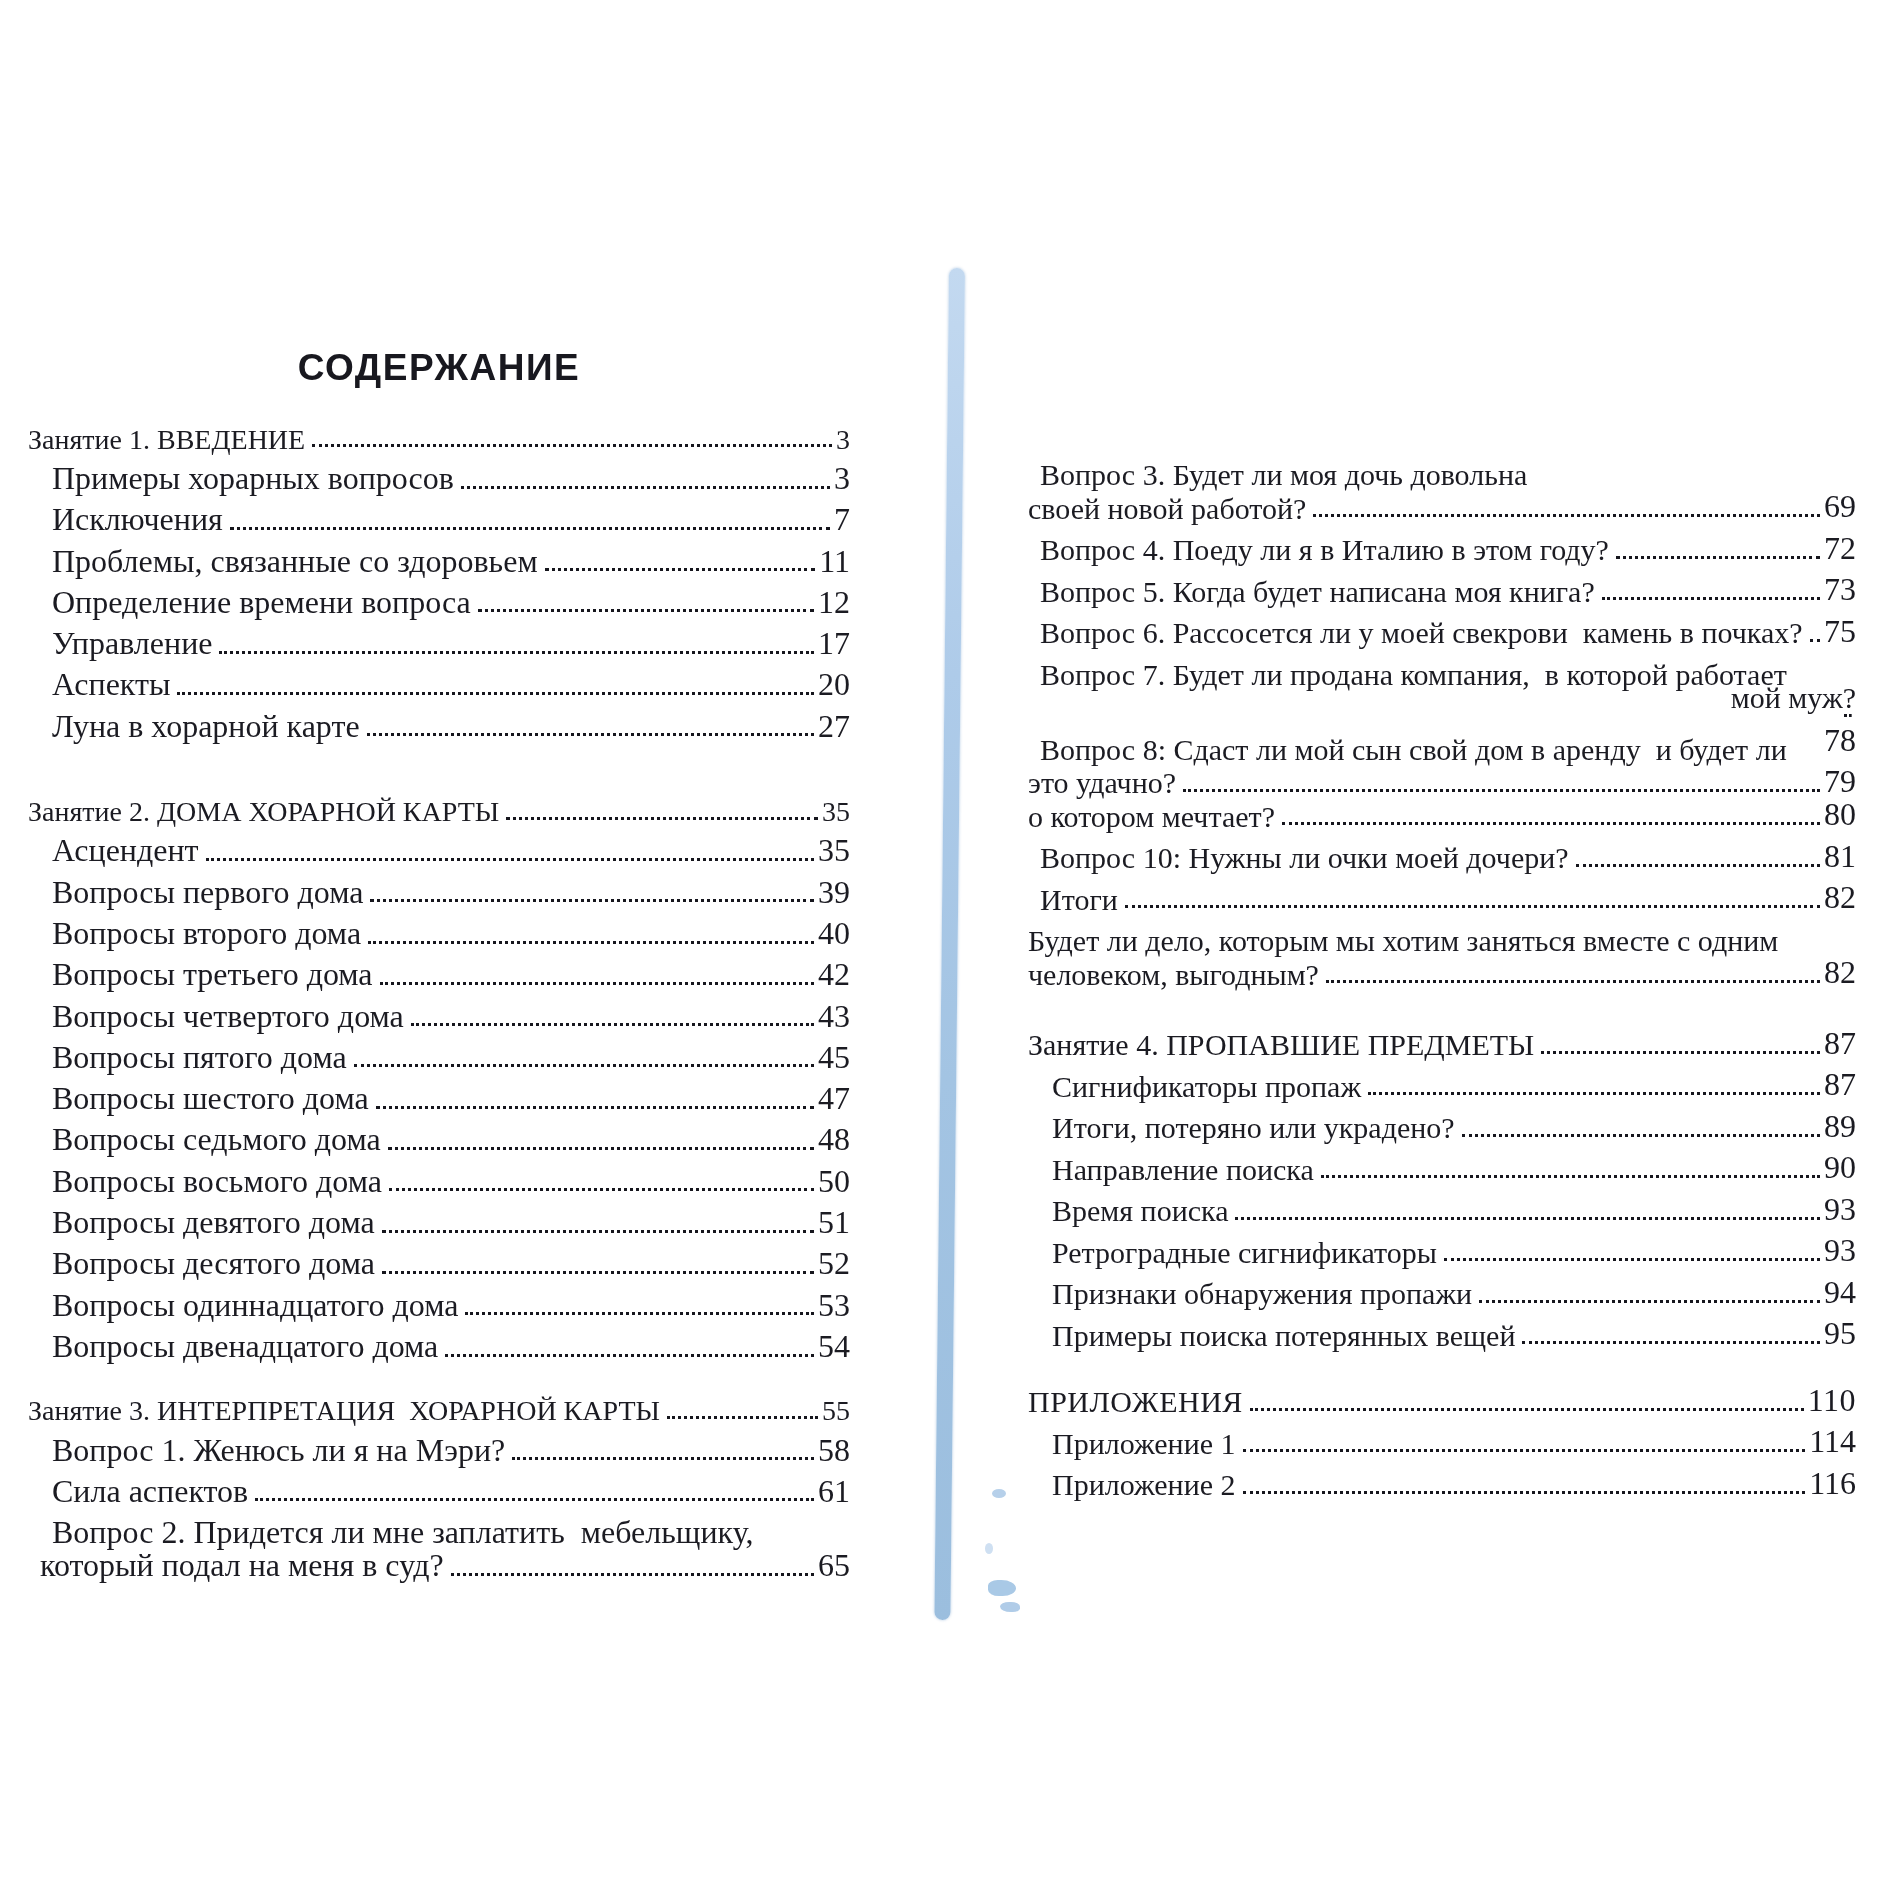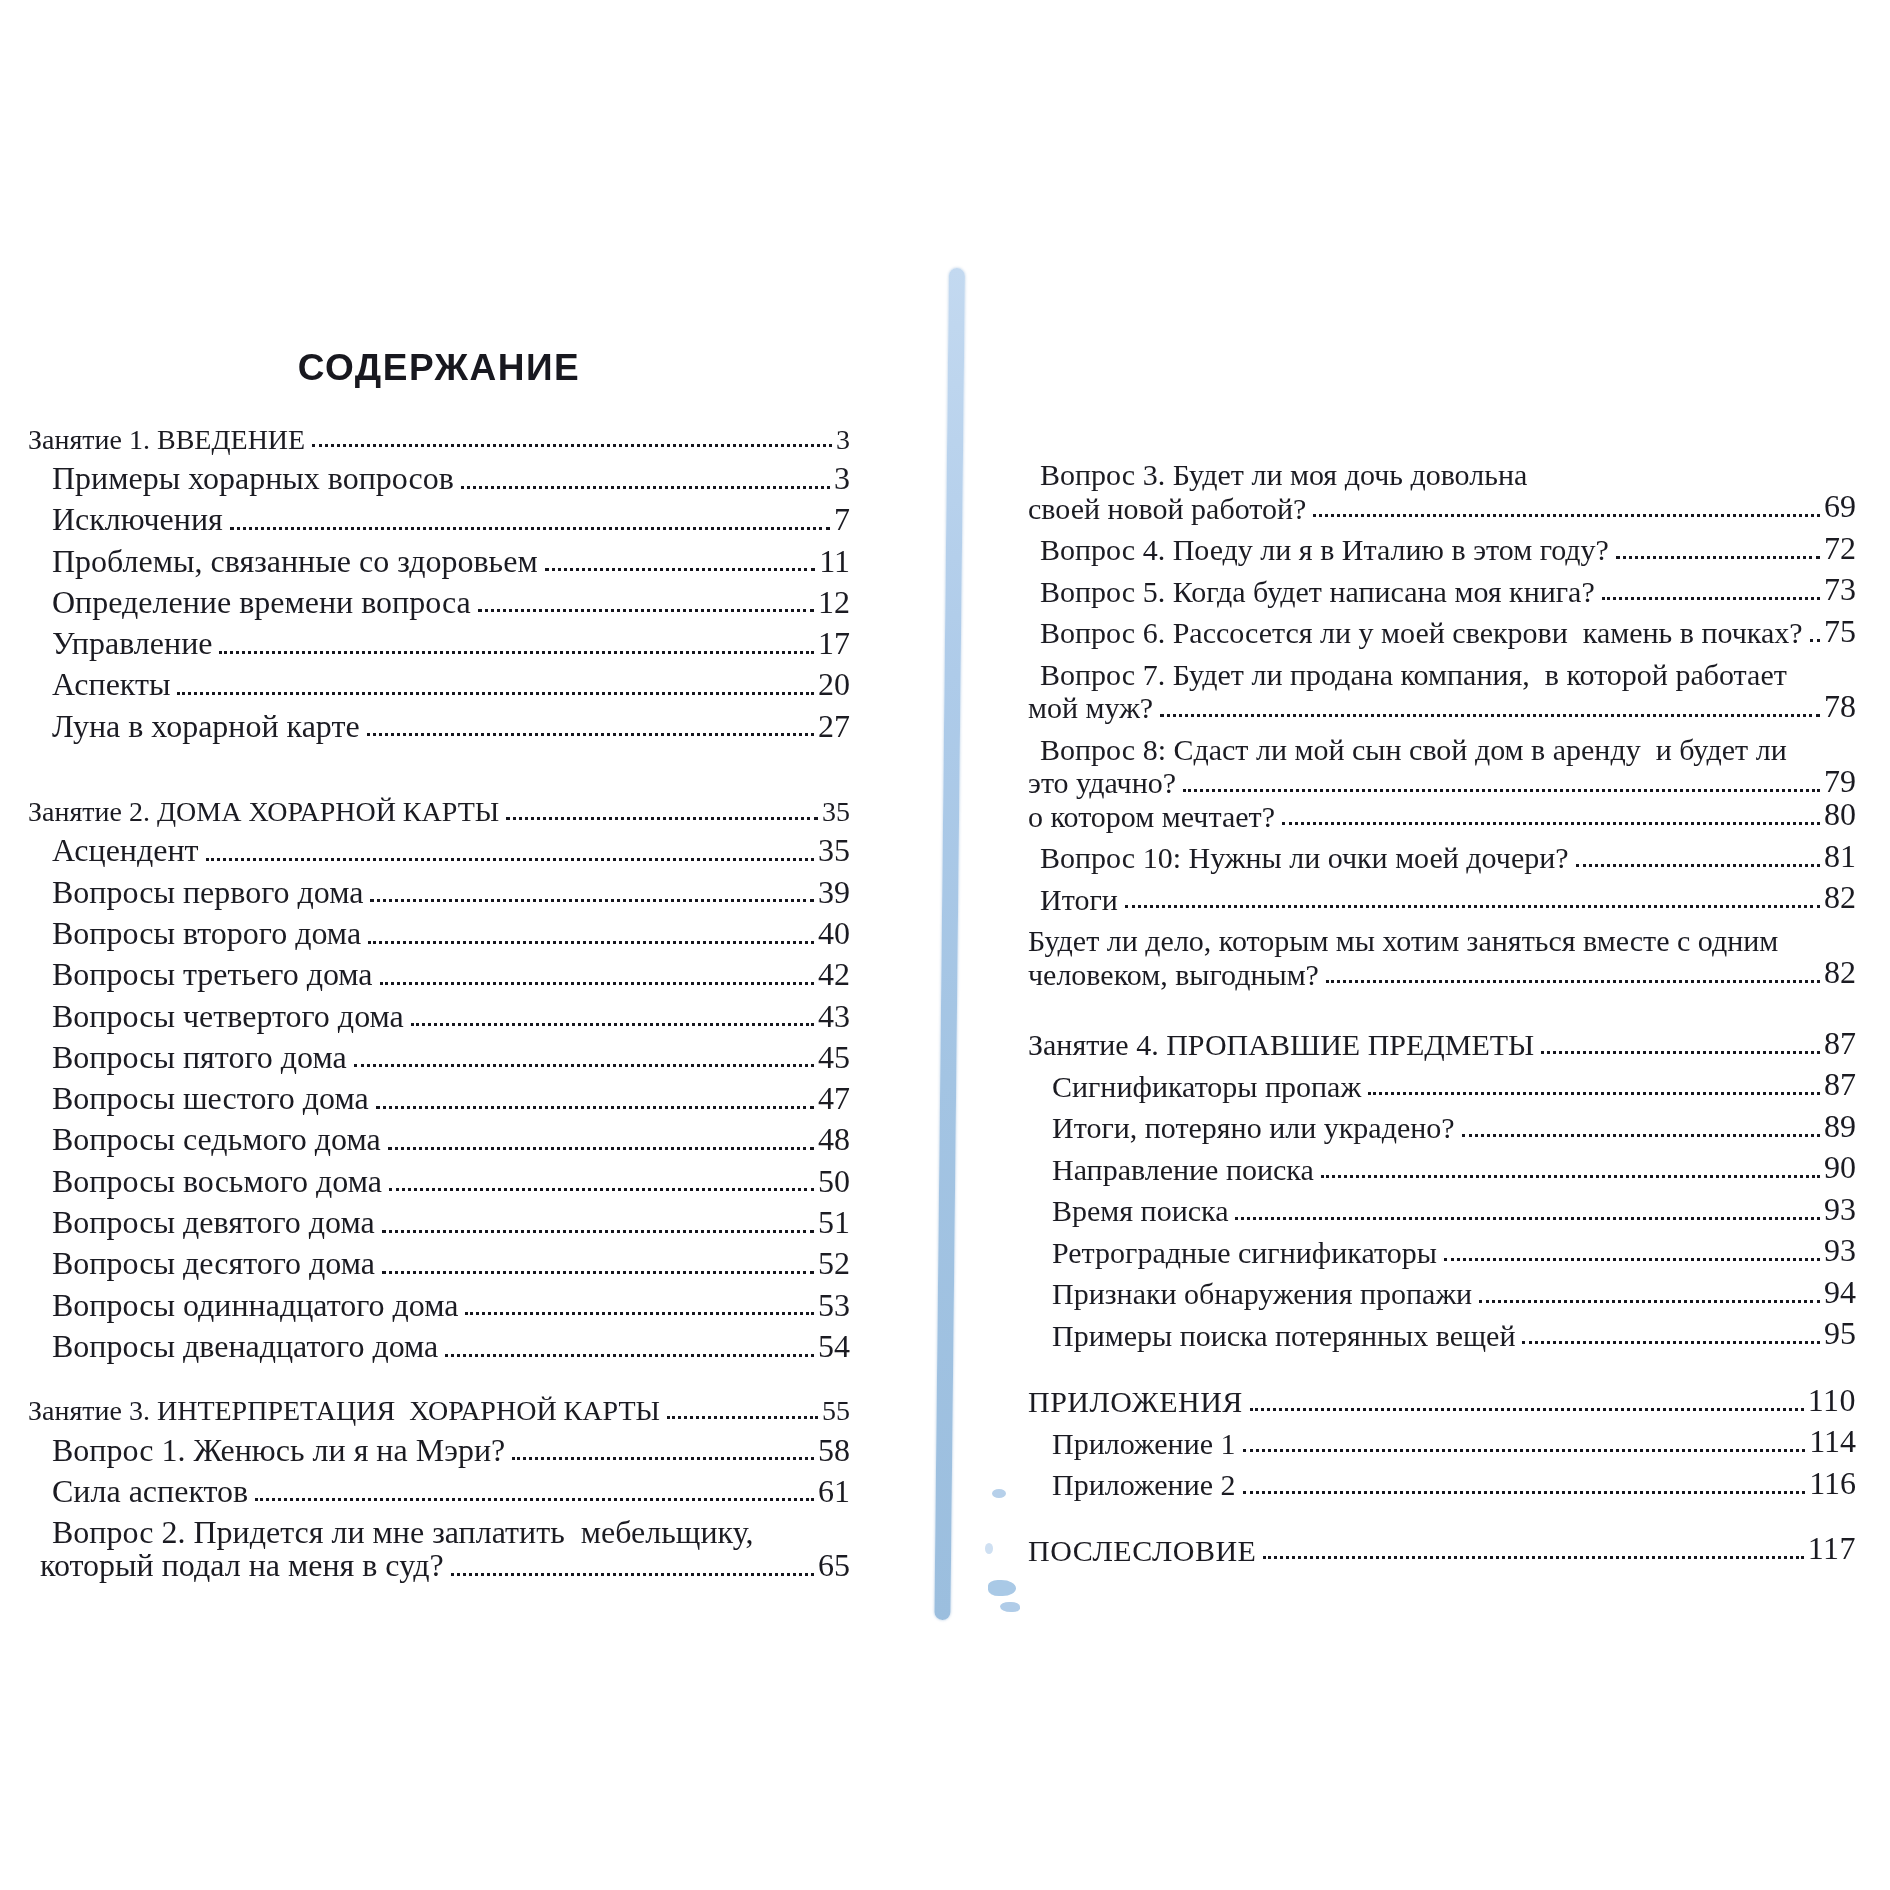--- a/index.html
+++ b/index.html
@@ -215,21 +215,21 @@
       <span class="num">73</span>
     </div>
     <div class="row lvl1">
       <span class="lab">Вопрос 6. Рассосется ли у моей свекрови&nbsp; камень в почках?</span>
       <span class="dots"></span>
       <span class="num">75</span>
     </div>
     <div class="row lvl1">
       <span class="lab">Вопрос 7. Будет ли продана компания,&nbsp; в которой работает</span>
     </div>
-    <div class="row" style="margin-top: -8px;">
+    <div class="row" style="margin-top: -8px; flex-direction: column;">
       <span class="lab">мой муж?</span>
       <span class="dots"></span>
       <span class="num">78</span>
     </div>
     <div class="row b lvl1">
       <span class="lab">Вопрос 8: Сдаст ли мой сын свой дом в аренду&nbsp; и будет ли</span>
     </div>
     <div class="row" style="margin-top: -8px;">
       <span class="lab">это удачно?</span>
       <span class="dots"></span>
@@ -306,18 +306,13 @@
     <div class="row lvl2">
       <span class="lab">Приложение 1</span>
       <span class="dots"></span>
       <span class="num">114</span>
     </div>
     <div class="row lvl2">
       <span class="lab">Приложение 2</span>
       <span class="dots"></span>
       <span class="num">116</span>
     </div>
-    <div class="row caps" style="margin-top: 24px;">
-      <span class="lab">ПОСЛЕСЛОВИЕ</span>
-      <span class="dots"></span>
-      <span class="num">117</span>
-    </div>
   </div>
 
 </body></html>

